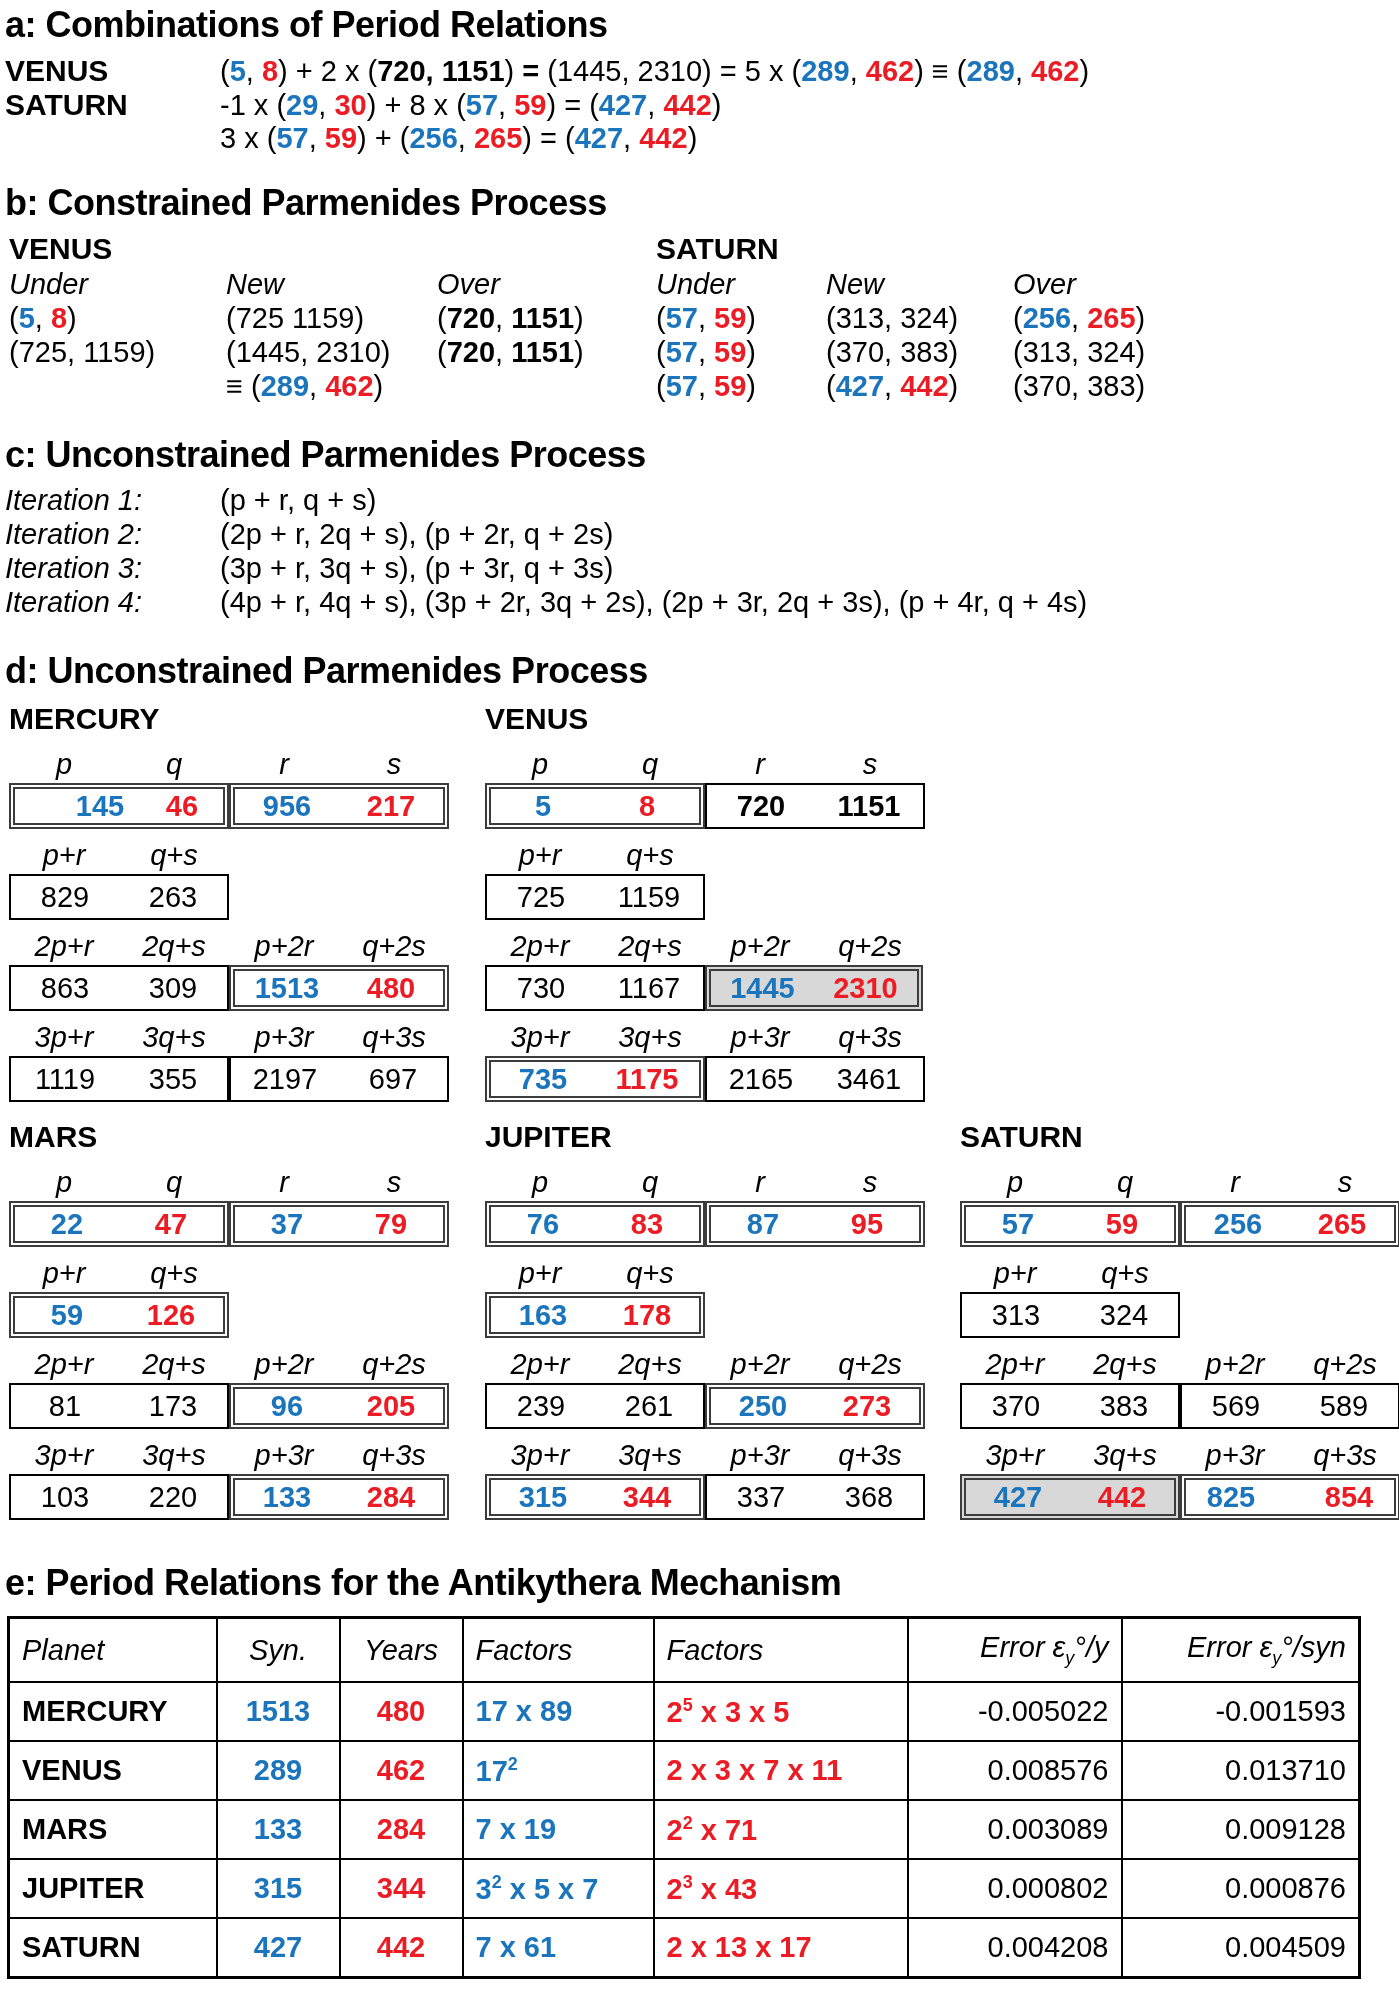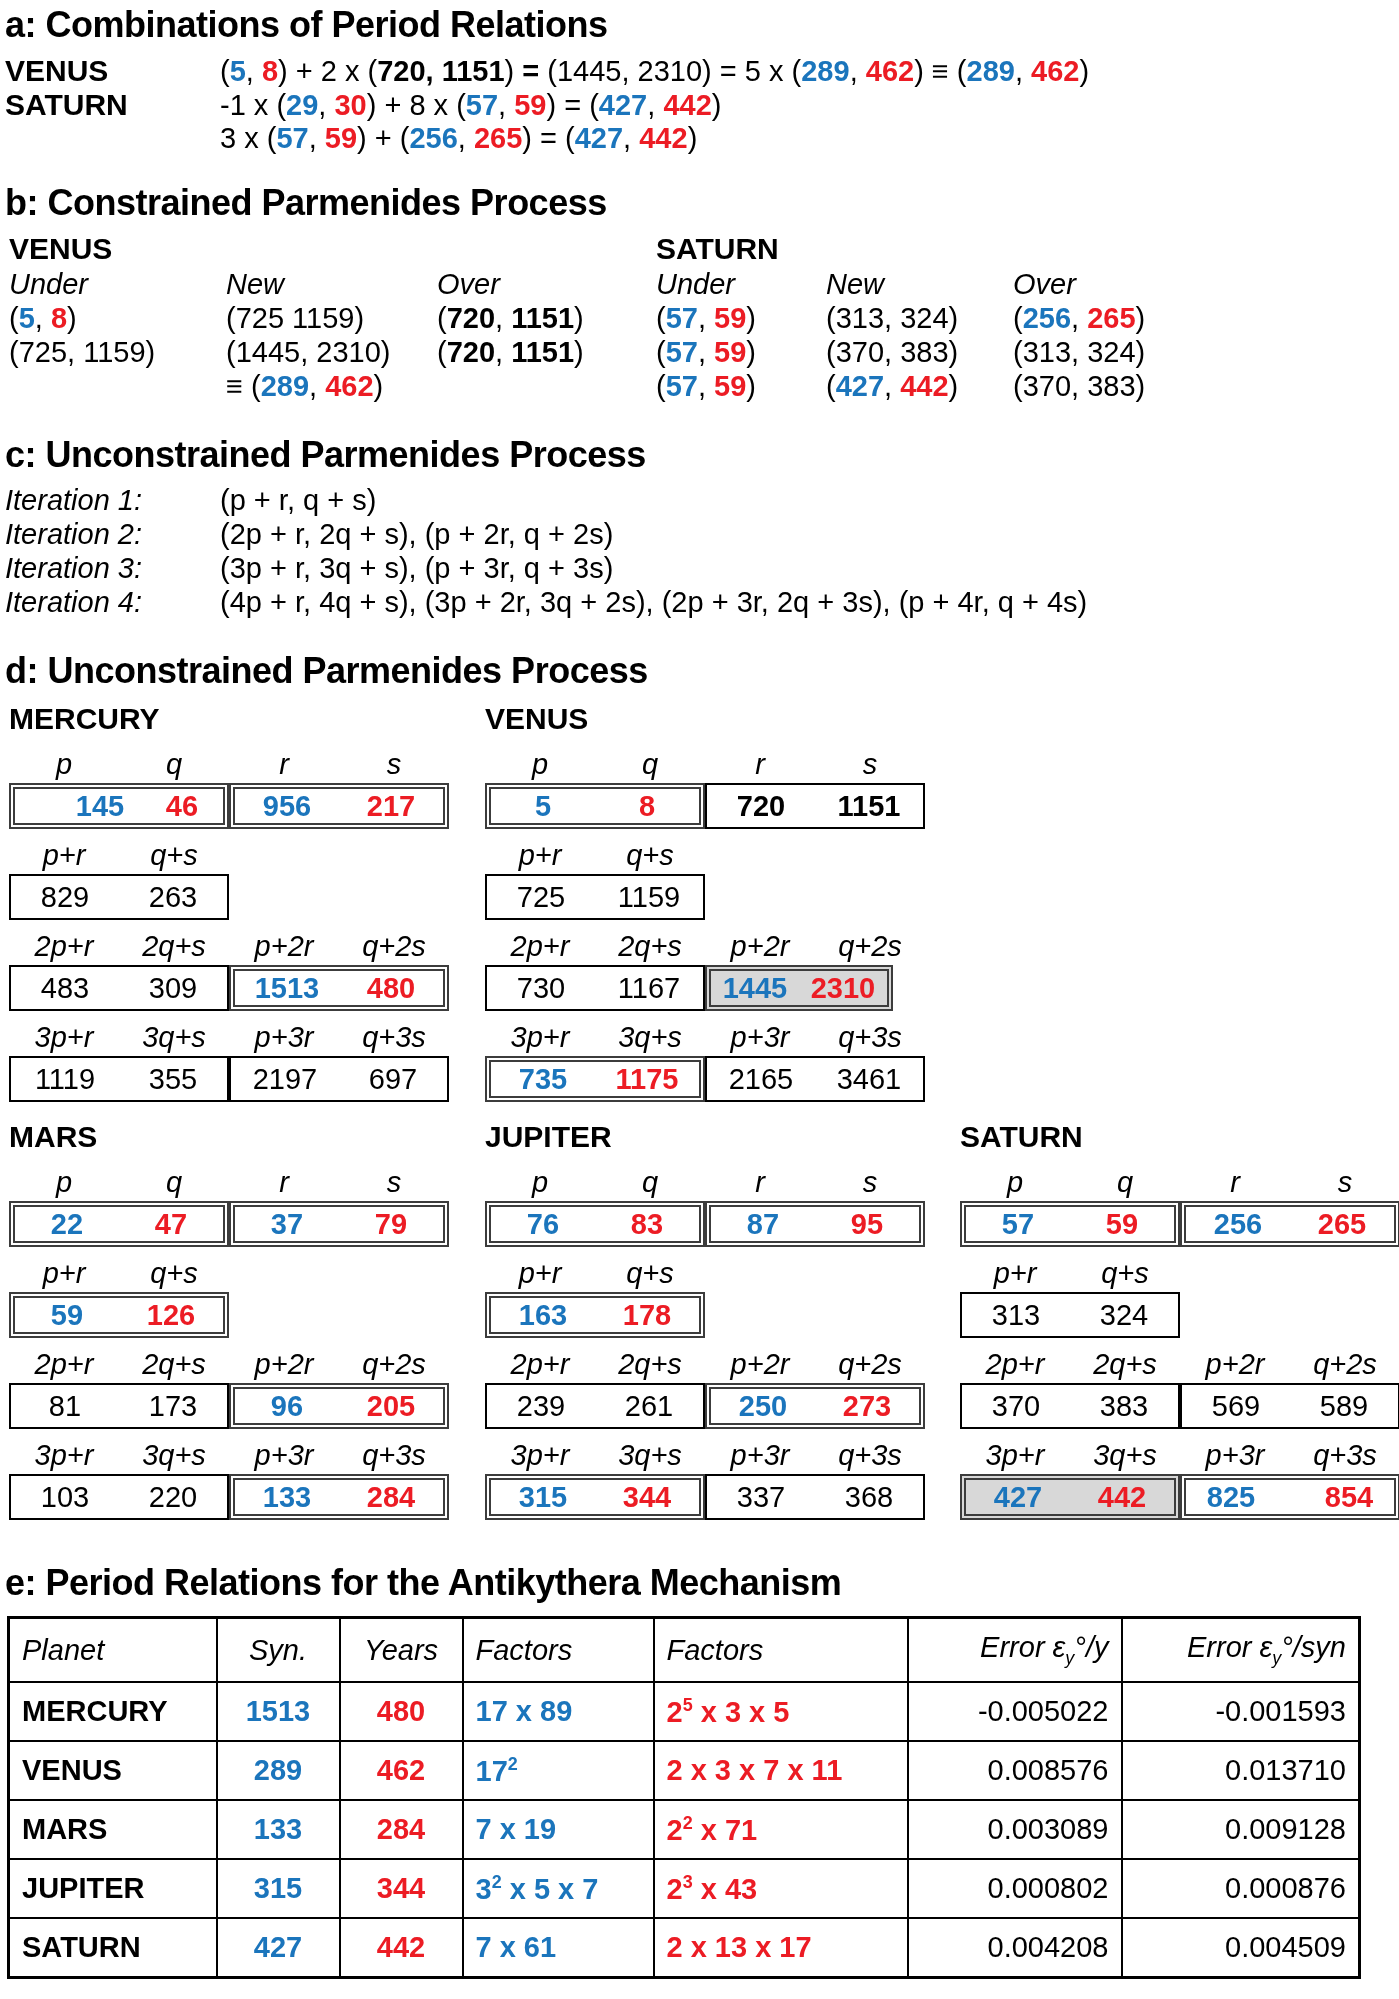--- a/index.html
+++ b/index.html
@@ -176,21 +176,21 @@
             </div>
           </div>
           <div class="d-hdr" style="grid-template-columns: repeat(4, 110px);">
             <div class="d-hcell">2p+r</div>
             <div class="d-hcell">2q+s</div>
             <div class="d-hcell">p+2r</div>
             <div class="d-hcell">q+2s</div>
           </div>
           <div class="d-boxes">
             <div class="d-box plain" style="width: 220px;">
-              <div class="d-cell c-k">483</div>
+              <div class="d-cell c-k">863</div>
               <div class="d-cell c-k">309</div>
             </div>
             <div class="d-box double" style="width: 220px;">
               <div class="d-cell c-b">1513</div>
               <div class="d-cell c-r">480</div>
             </div>
           </div>
           <div class="d-hdr" style="grid-template-columns: repeat(4, 110px);">
             <div class="d-hcell">3p+r</div>
             <div class="d-hcell">3q+s</div>
@@ -240,21 +240,21 @@
             <div class="d-hcell">2p+r</div>
             <div class="d-hcell">2q+s</div>
             <div class="d-hcell">p+2r</div>
             <div class="d-hcell">q+2s</div>
           </div>
           <div class="d-boxes">
             <div class="d-box plain" style="width: 220px;">
               <div class="d-cell c-k">730</div>
               <div class="d-cell c-k">1167</div>
             </div>
-            <div class="d-box double gray" style="width: 188px;">
+            <div class="d-box double gray" style="width: 218px;">
               <div class="d-cell c-b">1445</div>
               <div class="d-cell c-r">2310</div>
             </div>
           </div>
           <div class="d-hdr" style="grid-template-columns: repeat(4, 110px);">
             <div class="d-hcell">3p+r</div>
             <div class="d-hcell">3q+s</div>
             <div class="d-hcell">p+3r</div>
             <div class="d-hcell">q+3s</div>
           </div>

